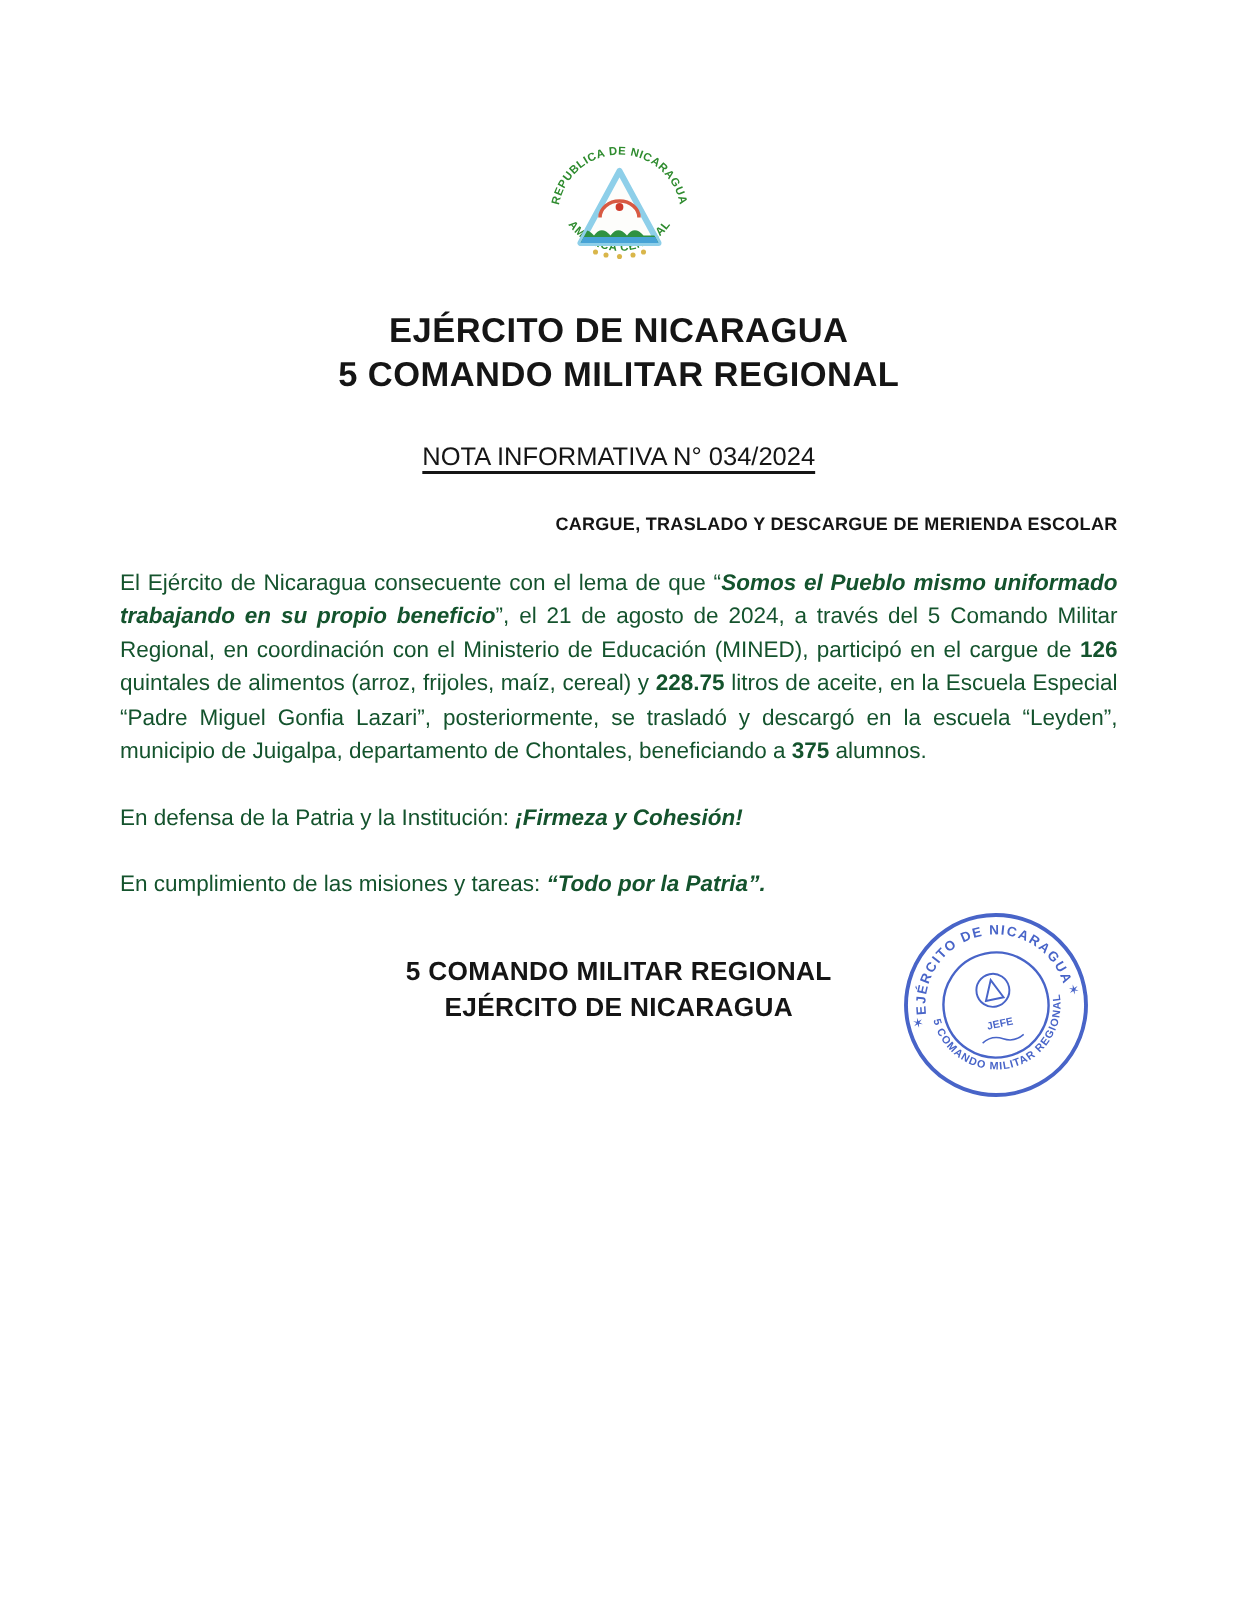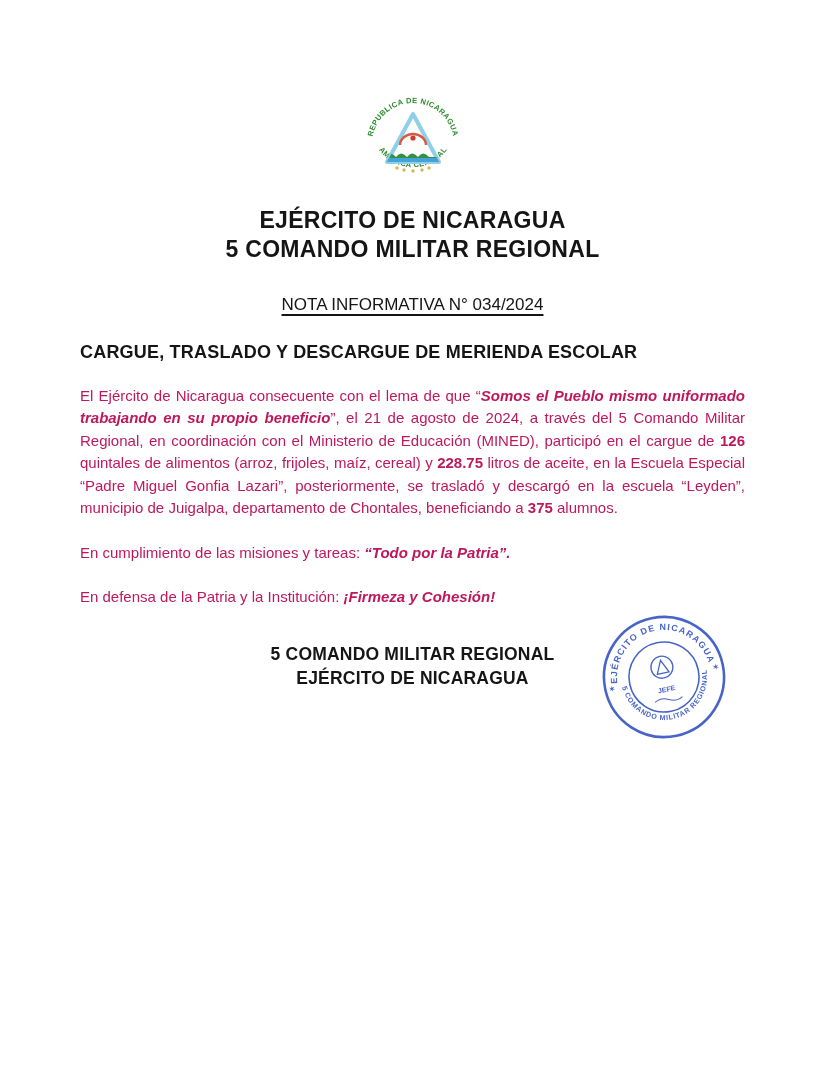--- a/index.html
+++ b/index.html
@@ -12,24 +12,24 @@
   }
   .emblem-wrap { width: 112px; height: 108px; margin: 0 auto; }
   .org-title {
     text-align: center; font-weight: 700; font-size: 23px;
     line-height: 1.28; color: #151515; letter-spacing: 0.3px; margin-top: 10px;
   }
   .note-title { text-align: center; margin-top: 30px; font-weight: 400; font-size: 17px; color: #151515; }
   .note-title .underlined {
     text-decoration: underline; text-decoration-thickness: 2px; text-underline-offset: 4px;
   }
-  .subject { text-align: left; margin-top: 27px; font-weight: 700; font-size: 18px; color: #151515; letter-spacing: 0.2px; }
+  .subject { text-align: right; margin-top: 27px; font-weight: 700; font-size: 12px; color: #151515; letter-spacing: 0.2px; }
   .body-text p {
     margin-top: 22px; font-size: 15px; line-height: 1.5;
-    color: #be185d; text-align: justify;
+    color: #14532d; text-align: justify;
   }
   .signature-row { position: relative; margin-top: 34px; }
   .signature {
     text-align: center; font-weight: 700; font-size: 17.5px;
     line-height: 1.35; color: #151515; letter-spacing: 0.2px;
   }
   .stamp {
     position: absolute; left: 518px; top: -32px;
     width: 132px; height: 132px;
     transform: rotate(-12deg); opacity: 0.88;
@@ -80,22 +80,22 @@
   </div>
 
   <div class="note-title">
     <span class="underlined">NOTA INFORMATIVA N° 034/2024</span>
   </div>
 
   <div class="subject">CARGUE, TRASLADO Y DESCARGUE DE MERIENDA ESCOLAR</div>
 
   <div class="body-text">
     <p><span>El Ejército de Nicaragua consecuente con el lema de que “</span><span style="font-weight: 700; font-style: italic;">Somos el Pueblo mismo uniformado trabajando en su propio beneficio</span><span>”, el 21 de agosto de 2024, a través del 5 Comando Militar Regional, en coordinación con el Ministerio de Educación (MINED), participó en el cargue de </span><span style="font-weight: 700;">126</span><span> quintales de alimentos (arroz, frijoles, maíz, cereal) y </span><span style="font-weight: 700;">228.75</span><span> litros de aceite, en la Escuela Especial “Padre Miguel Gonfia Lazari”, posteriormente, se trasladó y descargó en la escuela “Leyden”, municipio de Juigalpa, departamento de Chontales, beneficiando a </span><span style="font-weight: 700;">375</span><span> alumnos.</span></p>
+    <p><span>En defensa de la Patria y la Institución: </span><span style="font-weight: 700; font-style: italic;">¡Firmeza y Cohesión!</span></p>
     <p><span>En cumplimiento de las misiones y tareas: </span><span style="font-weight: 700; font-style: italic;">“Todo por la Patria”.</span></p>
-    <p><span>En defensa de la Patria y la Institución: </span><span style="font-weight: 700; font-style: italic;">¡Firmeza y Cohesión!</span></p>
   </div>
 
   <div class="signature-row">
     <div class="signature">
       <div>5 COMANDO MILITAR REGIONAL</div>
       <div>EJÉRCITO DE NICARAGUA</div>
     </div>
 
     <div class="stamp">
       <svg viewBox="0 0 132 132" width="132" height="132">

